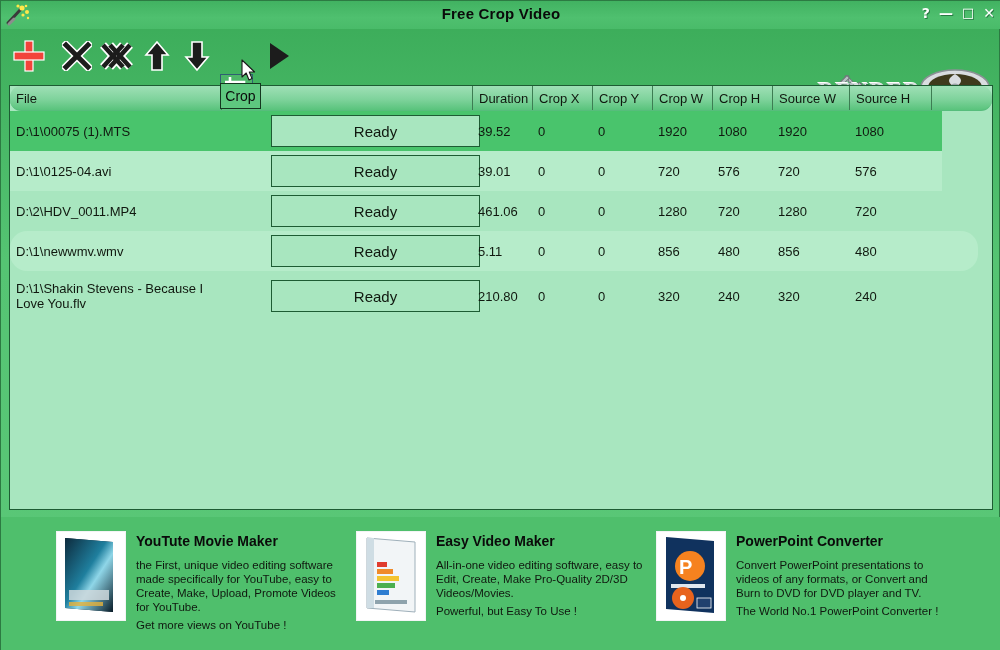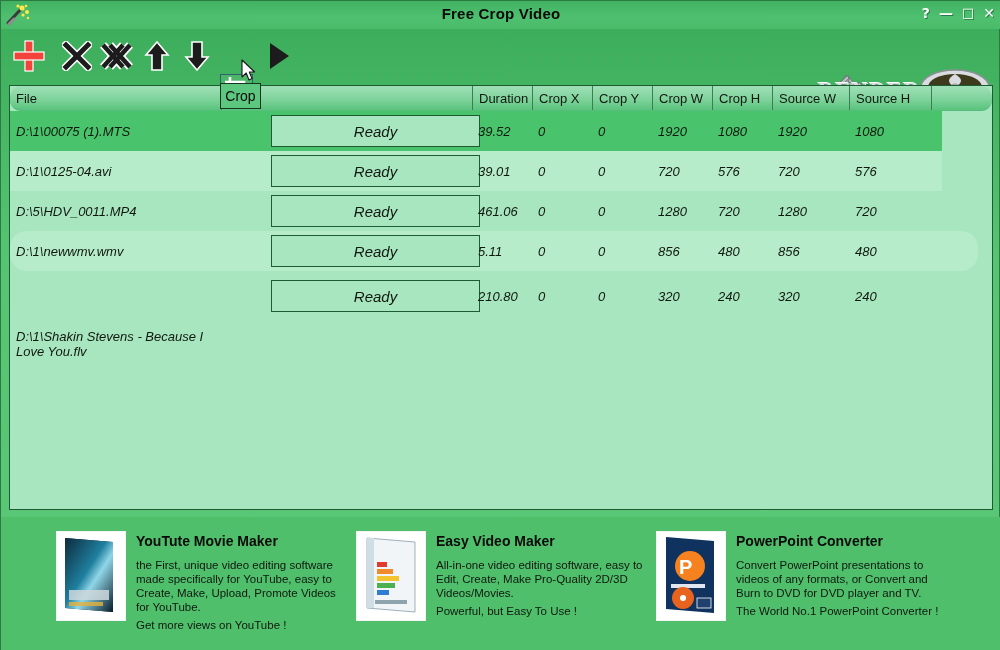--- a/index.html
+++ b/index.html
@@ -108,21 +108,21 @@
     position: absolute; top: 0; height: 24px;
     display: flex; align-items: center;
     font-size: 13px; color: #10180f;
     padding-left: 6px;
     box-sizing: border-box;
     border-left: 1px solid #3d7d53;
     white-space: nowrap;
   }
   .hdr-cell.first { border-left: none; }
 
-  .rows { position: relative; font-style: italic; }
+  .rows { position: relative; }
   .row {
     position: relative;
     box-sizing: border-box;
   }
   .row.sel { background: #49c46c; }
   .row.alt { background: #a8e6bf; }
   .row.alt2 { background: #b6ecca; }
   .cell {
     position: absolute; top: 0; height: 100%;
     display: flex; align-items: center;
@@ -359,21 +359,21 @@
           <div class="state-btn" style="left: 261px; width: 209px; top: 4px; height: 32px;">Ready</div>
           <div class="cell" style="left: 462px; width: 60px;">39.01</div>
           <div class="cell" style="left: 522px; width: 60px;">0</div>
           <div class="cell" style="left: 582px; width: 60px;">0</div>
           <div class="cell" style="left: 642px; width: 60px;">720</div>
           <div class="cell" style="left: 702px; width: 60px;">576</div>
           <div class="cell" style="left: 762px; width: 77px;">720</div>
           <div class="cell" style="left: 839px; width: 82px;">576</div>
         </div>
         <div class="row alt" style="height: 40px; width: 932px;">
-          <div class="cell file" style="left: 0px; width: 211px;">D:\5\HDV_0011.MP4</div>
+          <div class="cell file" style="left: 0px; width: 211px;">D:\2\HDV_0011.MP4</div>
           <div class="state-btn" style="left: 261px; width: 209px; top: 4px; height: 32px;">Ready</div>
           <div class="cell" style="left: 462px; width: 60px;">461.06</div>
           <div class="cell" style="left: 522px; width: 60px;">0</div>
           <div class="cell" style="left: 582px; width: 60px;">0</div>
           <div class="cell" style="left: 642px; width: 60px;">1280</div>
           <div class="cell" style="left: 702px; width: 60px;">720</div>
           <div class="cell" style="left: 762px; width: 77px;">1280</div>
           <div class="cell" style="left: 839px; width: 82px;">720</div>
         </div>
         <div class="row alt2" style="height: 40px; width: 968px; border-radius: 17px;">
@@ -381,21 +381,21 @@
           <div class="state-btn" style="left: 261px; width: 209px; top: 4px; height: 32px;">Ready</div>
           <div class="cell" style="left: 462px; width: 60px;">5.11</div>
           <div class="cell" style="left: 522px; width: 60px;">0</div>
           <div class="cell" style="left: 582px; width: 60px;">0</div>
           <div class="cell" style="left: 642px; width: 60px;">856</div>
           <div class="cell" style="left: 702px; width: 60px;">480</div>
           <div class="cell" style="left: 762px; width: 77px;">856</div>
           <div class="cell" style="left: 839px; width: 82px;">480</div>
         </div>
         <div class="row alt" style="height: 50px; width: 932px;">
-          <div class="cell file" style="left: 0px; width: 211px; margin-top: 48px;">D:\1\Shakin Stevens - Because I Love You.flv</div>
+          <div class="cell file" style="left: 0px; width: 211px;">D:\1\Shakin Stevens - Because I Love You.flv</div>
           <div class="state-btn" style="left: 261px; width: 209px; top: 9px; height: 32px;">Ready</div>
           <div class="cell" style="left: 462px; width: 60px;">210.80</div>
           <div class="cell" style="left: 522px; width: 60px;">0</div>
           <div class="cell" style="left: 582px; width: 60px;">0</div>
           <div class="cell" style="left: 642px; width: 60px;">320</div>
           <div class="cell" style="left: 702px; width: 60px;">240</div>
           <div class="cell" style="left: 762px; width: 77px;">320</div>
           <div class="cell" style="left: 839px; width: 82px;">240</div>
         </div>
       </div>

